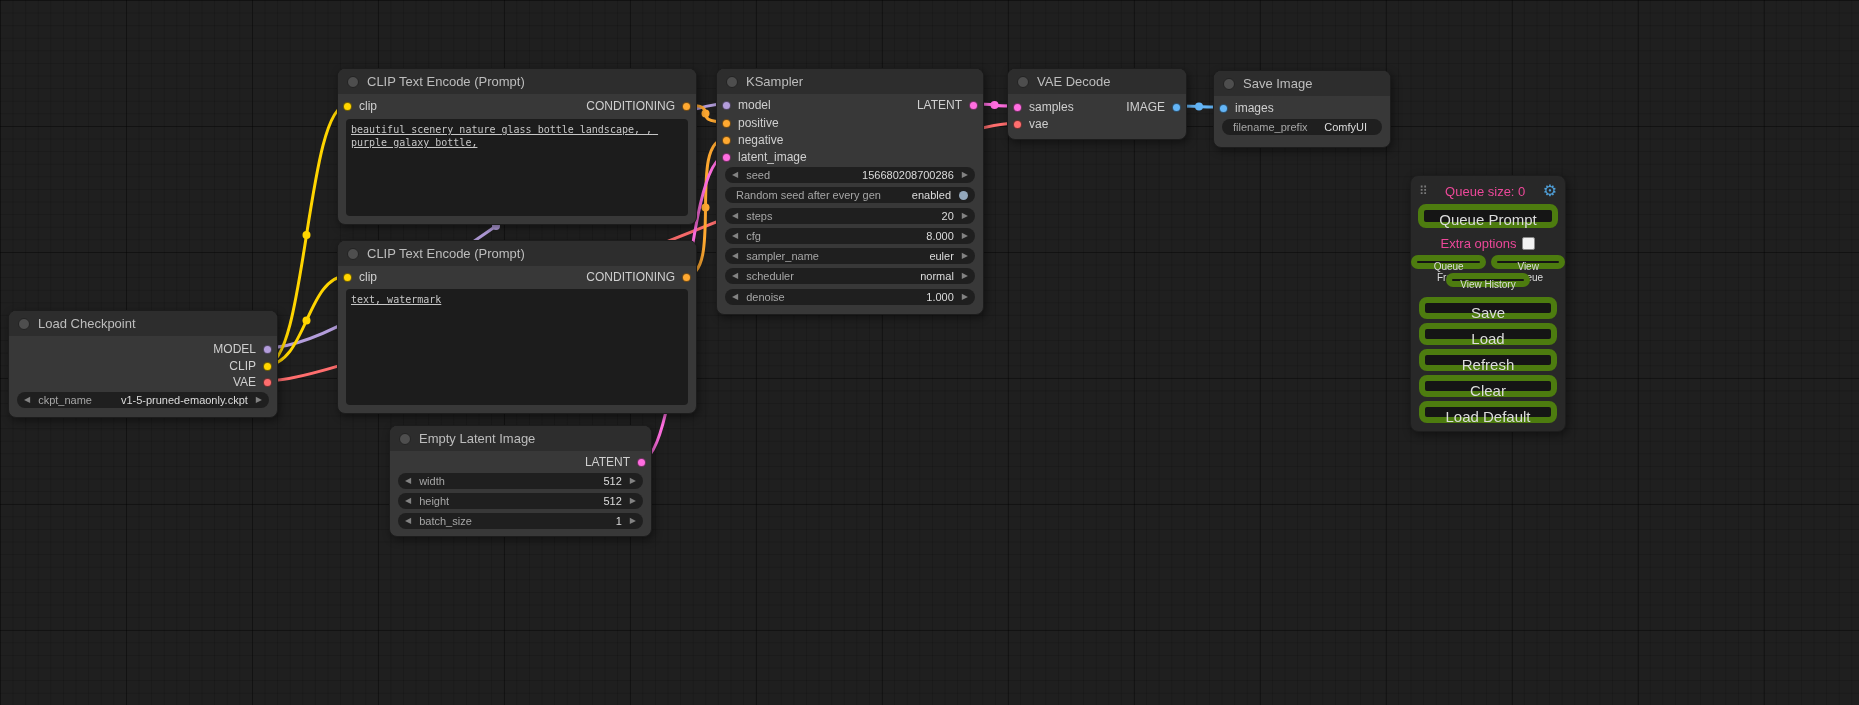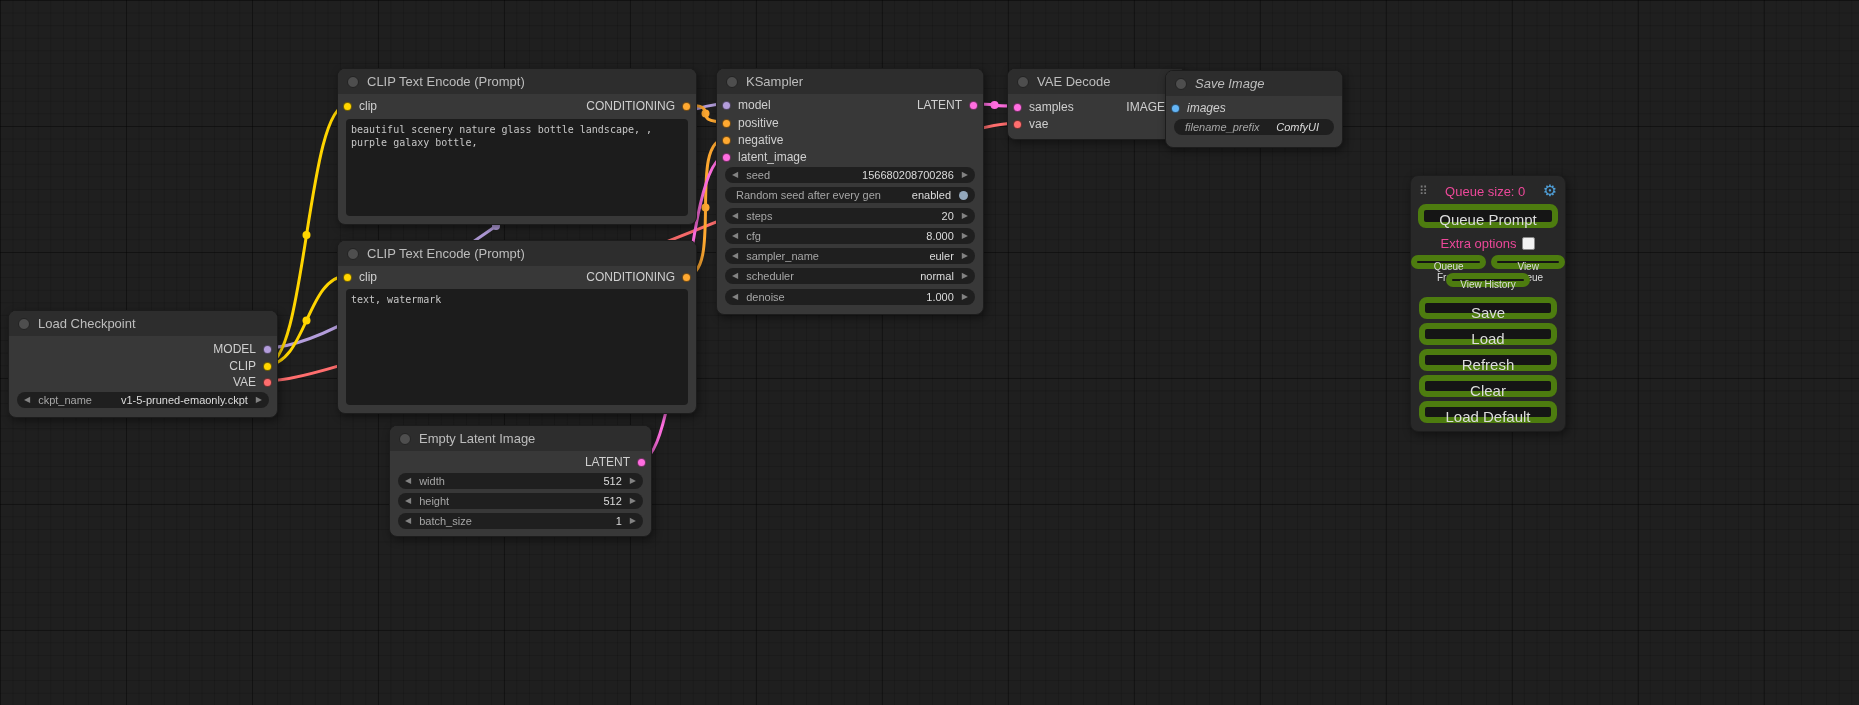--- a/index.html
+++ b/index.html
@@ -60,21 +60,21 @@
   .widget.noarrow .wlabel{margin-left:4px;}
   .wspacer{flex:1;}
   .wvalue{color:#dcdcdc;margin-right:8px;}
   .wtoggle-dot{width:9px;height:9px;border-radius:50%;background:#93a7bb;flex:0 0 auto;}
   .node-textarea{
     position:absolute;left:8px;right:8px;
     background:#1c1c1c;border-radius:4px;
     padding:4px 5px;box-sizing:border-box;
     font-family:"DejaVu Sans Mono",monospace;
     font-size:10px;line-height:13px;color:#c6c6c6;
-    white-space:pre-wrap;word-break:break-word;overflow:hidden;
+    white-space:pre-wrap;word-break:break-word;overflow:hidden;text-decoration:underline;
   }
   
   .qpanel{
     position:absolute;left:1410px;top:175px;width:156px;z-index:3;
     background:#282828;border:1px solid #1d1d1d;border-radius:8px;
     box-shadow:2px 3px 10px rgba(0,0,0,.45);
     padding:5px 0 8px 0;box-sizing:border-box;
   }
   .qheader{display:flex;align-items:center;padding:0 8px;height:20px;}
   .qhandle{color:#7a7a7a;font-size:12px;cursor:grab;}
@@ -296,21 +296,21 @@
         </div>
         <div class="slot in" style="top: 47px;">
           <span class="port-dot" style="background: rgb(255, 110, 110);"></span>
           <span class="slot-label">vae</span>
         </div>
         <div class="slot out" style="top: 30px;">
           <span class="slot-label">IMAGE</span>
           <span class="port-dot" style="background: rgb(100, 181, 246);"></span>
         </div>
       </div>
-      <div class="node" style="left: 1165px; top: 70px; width: 176px; height: 76px; font-style: italic;">
+      <div class="node" style="left: 1213px; top: 70px; width: 176px; height: 76px;">
         <div class="node-title">
           <span class="collapse-dot"></span>
           <span class="title-text">Save Image</span>
         </div>
         <div class="slot in" style="top: 29px;">
           <span class="port-dot" style="background: rgb(100, 181, 246);"></span>
           <span class="slot-label">images</span>
         </div>
         <div class="widget noarrow" style="top: 48px;">
           <span class="wlabel">filename_prefix</span>

